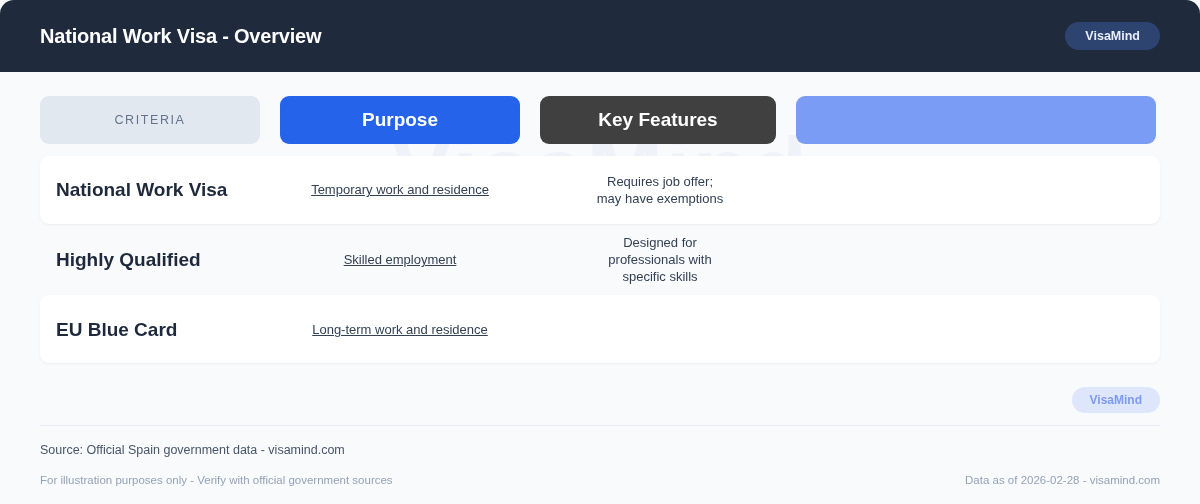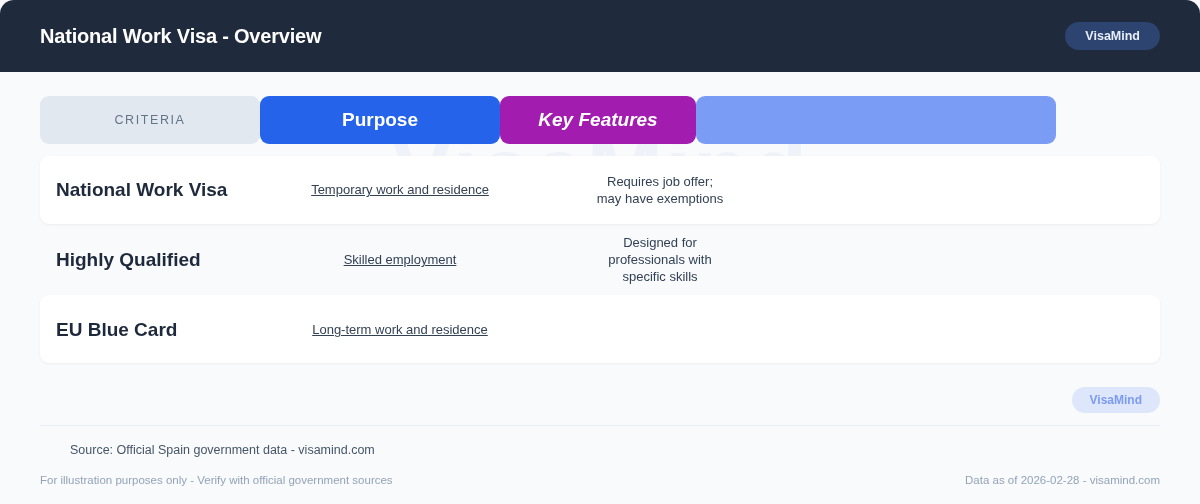--- a/index.html
+++ b/index.html
@@ -78,20 +78,21 @@
     line-height: 1;
     pointer-events: none;
     user-select: none;
     z-index: 0;
   }
 
   
   .tabs {
     position: relative;
     display: flex;
+    gap: 20px;
     z-index: 2;
   }
 
   .tab {
     height: 48px;
     border-radius: 9px;
     display: flex;
     align-items: center;
     justify-content: center;
     font-size: 19px;
@@ -104,21 +105,21 @@
   .tab.col-criteria {
     width: 220px;
     background: #e2e8f0;
     color: #64748b;
     font-weight: normal;
     font-size: 12.5px;
     letter-spacing: 1.6px;
   }
 
   .tab.col-2 { width: 240px; background: #2563eb; }
-  .tab.col-3 { width: 196px; background: #a21caf; font-style: italic; }
+  .tab.col-3 { width: 236px; background: #404040; }
   .tab.col-4 { width: 360px; background: #7b9cf5; }
 
   
   .rows {
     position: relative;
     margin-top: 12px;
     z-index: 2;
   }
 
   .row {
@@ -189,21 +190,20 @@
     height: 1px;
     background: #e8edf3;
     width: 100%;
   }
 
   .footer-line-1 {
     display: flex;
     justify-content: space-between;
     align-items: flex-end;
     padding-top: 17px;
-    margin-left: 30px;
   }
 
   .footer-source {
     font-size: 12.5px;
     color: #475569;
   }
 
   .footer-line-2 {
     display: flex;
     justify-content: space-between;

